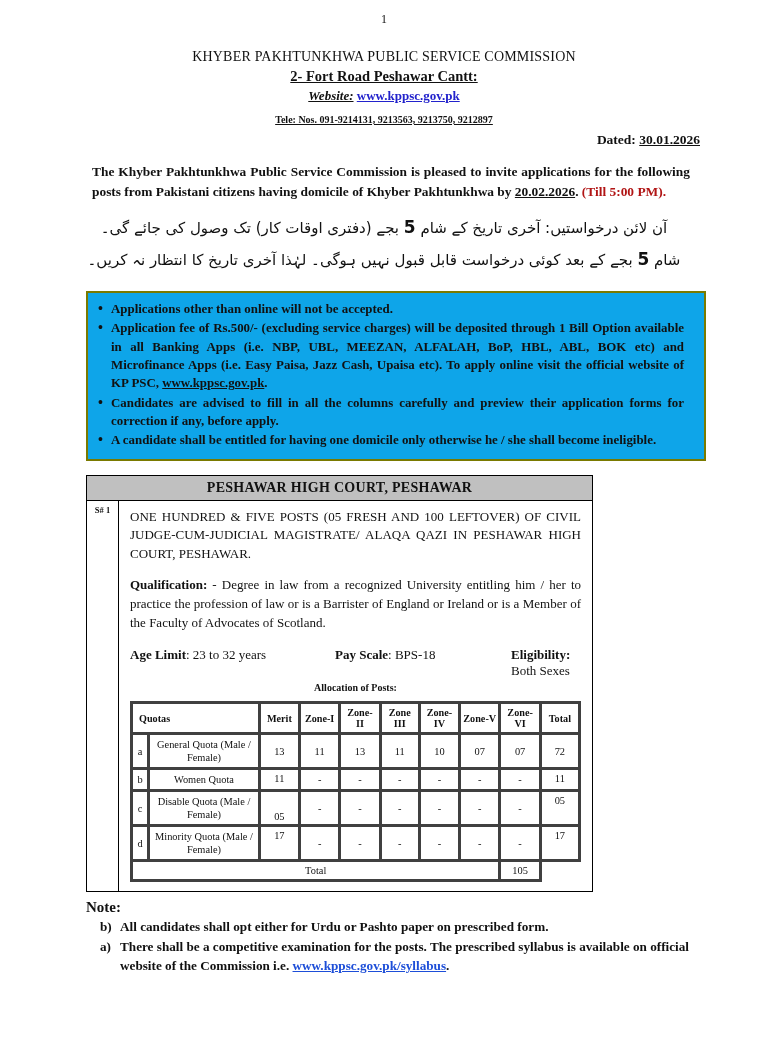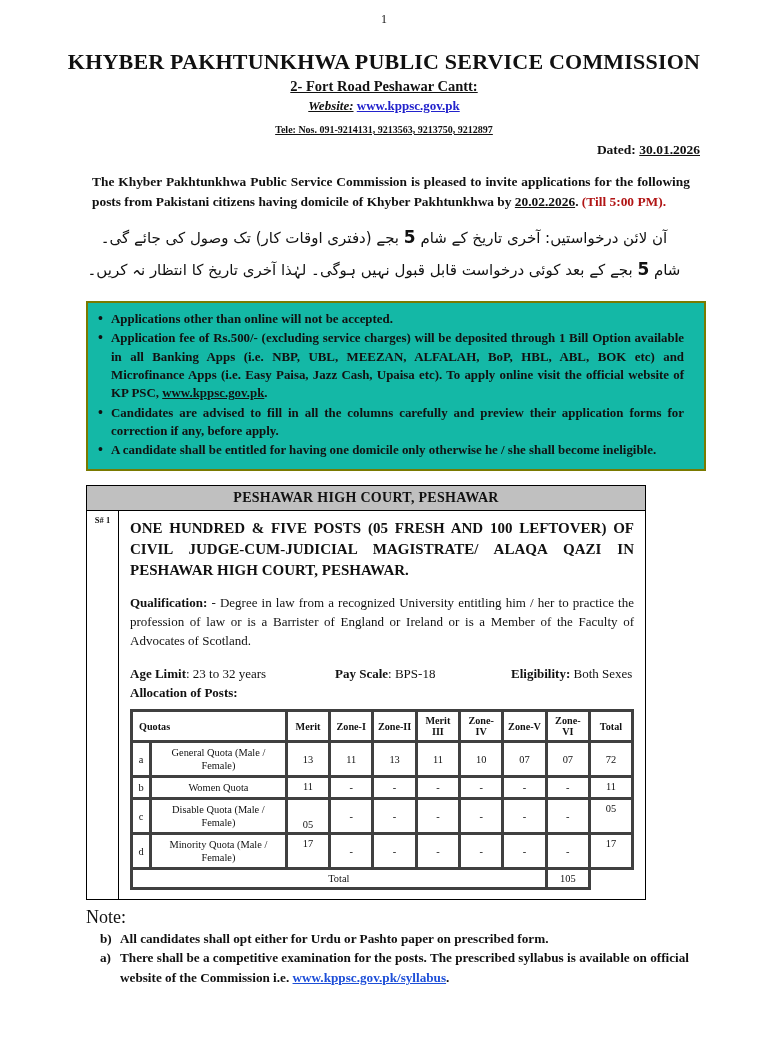--- a/index.html
+++ b/index.html
@@ -18,21 +18,21 @@
   .page-number {
     text-align: center;
     font-size: 12px;
     margin-top: 12px;
     font-family: "Liberation Serif", serif;
   }
 
   
   .masthead { text-align: center; margin-top: 22px; }
   .org-title {
-    font-size: 22px; font-weight: bold; letter-spacing: .2px;
+    font-size: 14px; font-weight: normal; letter-spacing: .2px;
     font-family: "Liberation Serif", serif;
   }
   .address {
     font-size: 14.5px; font-weight: bold; text-decoration: underline;
     margin-top: 3px;
   }
   .website-line {
     font-size: 13px; font-weight: bold; margin-top: 3px;
   }
   .website-line .lbl { text-decoration: underline; font-style: italic; }
@@ -74,77 +74,77 @@
     margin: 10px 82px 0 82px;
     direction: rtl; text-align: center;
     font-family: "DejaVu Sans", sans-serif;
     font-size: 15px; line-height: 1.85;
   }
   .urdu .big5 { font-weight: bold; font-size: 17px; }
 
   
   .yellow-box {
     margin: 16px 62px 11px 86px;
-    background: #14b8a6;
+    background: #0ea5e9;
     border: 2px solid #7a7a00;
     padding: 7px 20px 8px 10px;
   }
   .yellow-box ul { margin: 0; padding: 0; list-style: none; }
   .yellow-box li {
     position: relative; padding-left: 13px;
     font-size: 12.9px; font-weight: bold; line-height: 1.42;
     text-align: justify; margin-bottom: 1px;
     font-family: "Liberation Serif", serif;
   }
   .yellow-box li:before {
     content: "\2022"; position: absolute; left: 0; top: -1px; font-size: 14px;
   }
   .yellow-box .link { color: #111; text-decoration: underline; }
 
   
   .dept-table {
     margin: 14px 98px 0 86px;
     border: 1px solid #000;
     border-collapse: collapse;
-    width: 560px;
+    width: 507px;
   }
   .dept-head {
     background: #c0c0c0;
     text-align: center;
     font-weight: bold;
     font-size: 14px;
     padding: 4px 0 4px 0;
     border-bottom: 1px solid #000;
     letter-spacing: .3px;
   }
   .dept-body { display: flex; align-items: stretch; }
   .sn-cell {
     width: 32px; min-width: 32px;
     border-right: 1px solid #000;
     font-size: 8.5px; font-weight: bold;
     text-align: center; padding-top: 4px;
   }
   .post-cell { flex: 1; padding: 7px 11px 9px 11px; }
 
   .post-title {
-    font-size: 15px; font-weight: bold; line-height: 1.42;
+    font-size: 13px; font-weight: normal; line-height: 1.42;
     text-align: justify;
   }
   .qual {
     margin-top: 13px; font-size: 13px; line-height: 1.45; text-align: justify;
   }
   .qual b { font-weight: bold; }
   .meta-row {
     margin-top: 15px; font-size: 13px;
     display: flex;
   }
   .meta-row .m1 { width: 205px; }
   .meta-row .m2 { width: 176px; }
   .meta-row .m3 { flex: 1; }
-  .alloc-label { margin-top: 3px; font-size: 13px; font-weight: bold; }
+  .alloc-label { margin-top: 3px; font-size: 10px; font-weight: bold; text-align: center; }
 
   
   table.quota {
     margin-top: 8px;
     border-collapse: collapse;
     width: 100%;
     font-size: 10.4px;
   }
   table.quota th, table.quota td {
     border: 3px solid #404040;
@@ -157,21 +157,21 @@
   table.quota th.quotas-h { text-align: left; padding-left: 6px; }
   td.letter { width: 20px; font-weight: bold; text-align: center; }
   td.qname { text-align: left; padding-left: 5px; width: 150px; line-height: 1.25; }
   td.num { width: 45px; }
   td.num.bottom { vertical-align: bottom; padding-bottom: 2px; }
   td.total-lbl { text-align: right; padding-right: 8px; font-weight: bold; }
   td.total-val { font-weight: bold; }
 
   
   .note-wrap { margin: 7px 60px 0 86px; }
-  .note-title { font-size: 18px; font-weight: normal; }
+  .note-title { font-size: 15px; font-weight: bold; }
   .note-list { margin: 1px 0 0 0; padding: 0; list-style: none; }
   .note-list li {
     position: relative; padding-left: 34px;
     font-size: 13.2px; font-weight: bold; line-height: 1.46;
     margin-bottom: 0px;
   }
   .note-list li .mk { position: absolute; left: 14px; }
   .note-list .link { color: #1d4ed8; text-decoration: underline; }
 </style>
 </head>
@@ -241,21 +241,21 @@
 
         <div class="alloc-label">Allocation of Posts:</div>
 
         <table class="quota">
           <thead>
             <tr>
               <th class="quotas-h" colspan="2">Quotas</th>
               <th>Merit</th>
               <th>Zone-I</th>
               <th>Zone-II</th>
-              <th>Merit III</th>
+              <th>Zone III</th>
               <th>Zone-IV</th>
               <th>Zone-V</th>
               <th>Zone-VI</th>
               <th>Total</th>
             </tr>
           </thead>
           <tbody>
             <tr>
               <td class="letter">a</td>
               <td class="qname">General Quota (Male / Female)</td>

